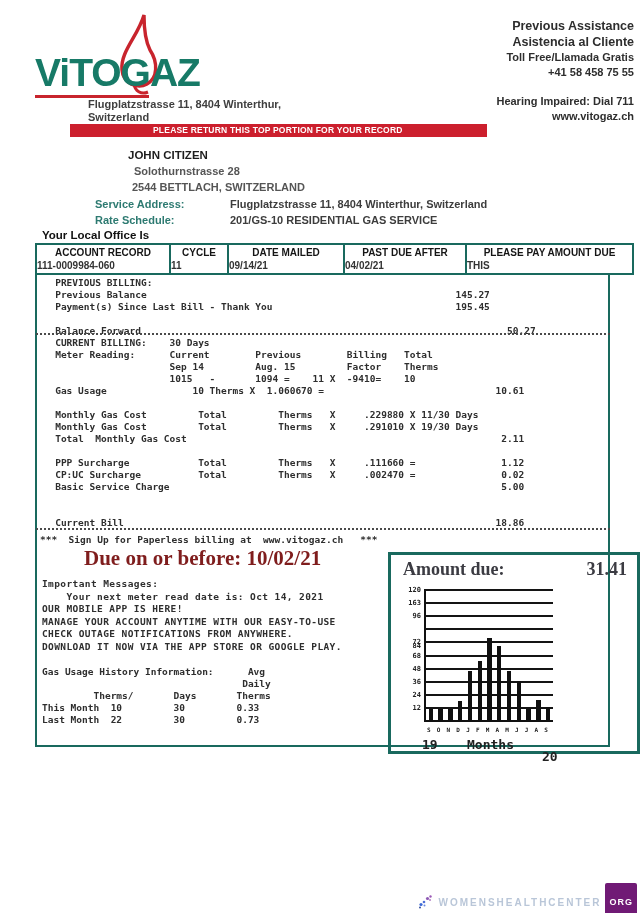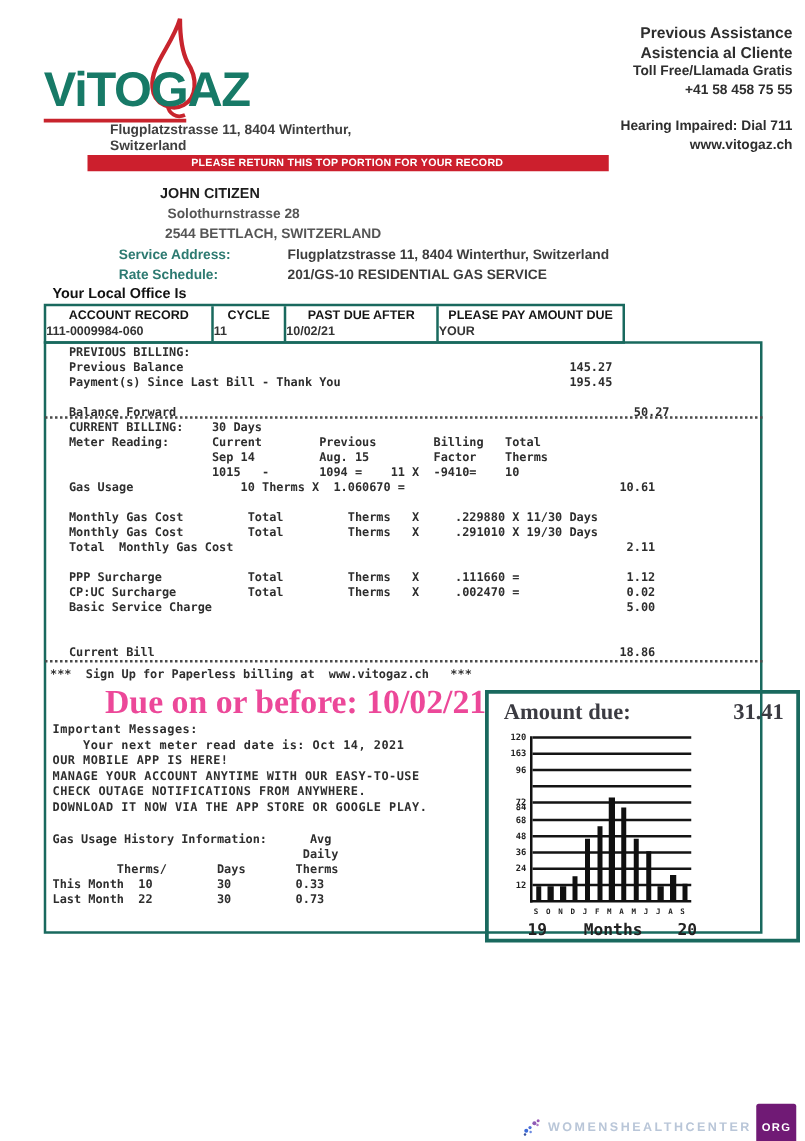--- a/index.html
+++ b/index.html
@@ -24,29 +24,29 @@
   .svc-value{font-size:11px;font-weight:600;color:#3d3d3d;}
   .office-label{font-size:11.5px;font-weight:700;color:#111;}
   .office-value{font-size:11px;font-weight:600;color:#3d3d3d;}
 
   
   .acct-table{display:flex;border:2px solid #19695e;background:#fff;}
   .acct-col{border-right:2px solid #19695e;display:flex;flex-direction:column;}
   .acct-col:last-child{border-right:none;}
   .acct-h{font-size:10px;font-weight:700;color:#151515;text-align:center;padding-top:2px;height:13px;}
   .acct-v{font-size:10px;font-weight:600;color:#333;text-align:left;height:13px;}
-  .c0{width:132px;} .c1{width:56px;} .c2{width:114px;} .c3{width:120px;} .c4{width:147px;}
+  .c0{width:132px;} .c1{width:56px;} .c2{width:114px;} .c3{width:120px;} .c4{width:165px;}
 
   
   .main-box{border:2px solid #19695e;background:transparent;}
   pre{margin:0;font-family:"DejaVu Sans Mono",monospace;font-weight:700;font-size:9.5px;
       line-height:12px;color:#2e2e2e;white-space:pre;}
   .dotrule{border-top:2px dotted #4a4a4a;height:0;}
   .msg pre{font-size:9.5px;line-height:12.6px;letter-spacing:.4px;}
-  .due-head{font-family:"Liberation Serif",serif;font-weight:700;font-size:27px;color:#ec4899;}
+  .due-head{font-family:"Liberation Serif",serif;font-weight:700;font-size:21px;color:#7f1d1d;}
 
   
   .amount-box{border:3px solid #19695e;background:transparent;}
   .amt-label,.amt-value{font-family:"Liberation Serif",serif;font-weight:700;font-size:18px;color:#3b3b42;}
   .plot{border-left:2px solid #111;border-bottom:2px solid #111;background:#fff;}
   .grid{position:absolute;left:0;width:100%;height:2px;background:#141414;}
   .bar{position:absolute;bottom:0;width:4.4px;background:#101010;}
   .ylab{position:absolute;right:0;font-family:"DejaVu Sans Mono",monospace;font-weight:700;font-size:7px;color:#222;}
   .xlab{position:absolute;top:0;text-align:center;font-family:"DejaVu Sans Mono",monospace;font-weight:700;font-size:6px;color:#222;}
   .yr{font-family:"DejaVu Sans Mono",monospace;font-weight:700;font-size:13px;color:#222;}
@@ -98,27 +98,31 @@
 
   <div class="abs acct-table" style="left:35px;top:243px;">
     <div class="acct-col c0">
       <div class="acct-h">ACCOUNT RECORD</div>
       <div class="acct-v">111-0009984-060</div>
     </div>
     <div class="acct-col c1">
       <div class="acct-h">CYCLE</div>
       <div class="acct-v">11</div>
     </div>
+    <div class="acct-col c2">
+      <div class="acct-h">DATE MAILED</div>
+      <div class="acct-v">09/14/21</div>
+    </div>
     <div class="acct-col c3">
       <div class="acct-h">PAST DUE AFTER</div>
-      <div class="acct-v">10/02/21</div>
+      <div class="acct-v">04/02/21</div>
     </div>
     <div class="acct-col c4">
       <div class="acct-h">PLEASE PAY AMOUNT DUE</div>
-      <div class="acct-v">YOUR</div>
+      <div class="acct-v">THIS</div>
     </div>
   </div>
 
   <div class="abs main-box" style="left:35px;top:273px;width:571px;height:470px;"></div>
 
   <pre class="abs" style="left:38px;top:277px;">   PREVIOUS BILLING:
    Previous Balance                                                      145.27
    Payment(s) Since Last Bill - Thank You                                195.45
 
    Balance Forward                                                                50.27</pre>
@@ -210,21 +214,21 @@
           <div class="xlab" style="left: 58.6154px; width: 9.76923px;">M</div>
           <div class="xlab" style="left: 68.3846px; width: 9.76923px;">A</div>
           <div class="xlab" style="left: 78.1538px; width: 9.76923px;">M</div>
           <div class="xlab" style="left: 87.9231px; width: 9.76923px;">J</div>
           <div class="xlab" style="left: 97.6923px; width: 9.76923px;">J</div>
           <div class="xlab" style="left: 107.462px; width: 9.76923px;">A</div>
           <div class="xlab" style="left: 117.231px; width: 9.76923px;">S</div>
         </div>
       <div class="abs yr" style="left:25px;top:148px;">19</div>
       <div class="abs yr" style="left:70px;top:148px;">Months</div>
-      <div class="abs yr" style="left:145px;top:148px;">20</div>
+      <div class="abs yr" style="left:145px;top:160px;">20</div>
     </div>
   </div>
 
   <div class="abs footer" style="right:7px;top:883px;">
     <svg width="16" height="16" viewBox="0 0 16 16">
       <circle cx="12.5" cy="2.5" r="1.2" fill="#9b59b6"></circle>
       <circle cx="9.5" cy="4.5" r="1.6" fill="#8f5bb5"></circle>
       <circle cx="12" cy="6" r="1" fill="#b07cc6"></circle>
       <circle cx="6" cy="8" r="1.3" fill="#4f6fd8"></circle>
       <circle cx="3" cy="10.5" r="1.6" fill="#3d6bd8"></circle>

